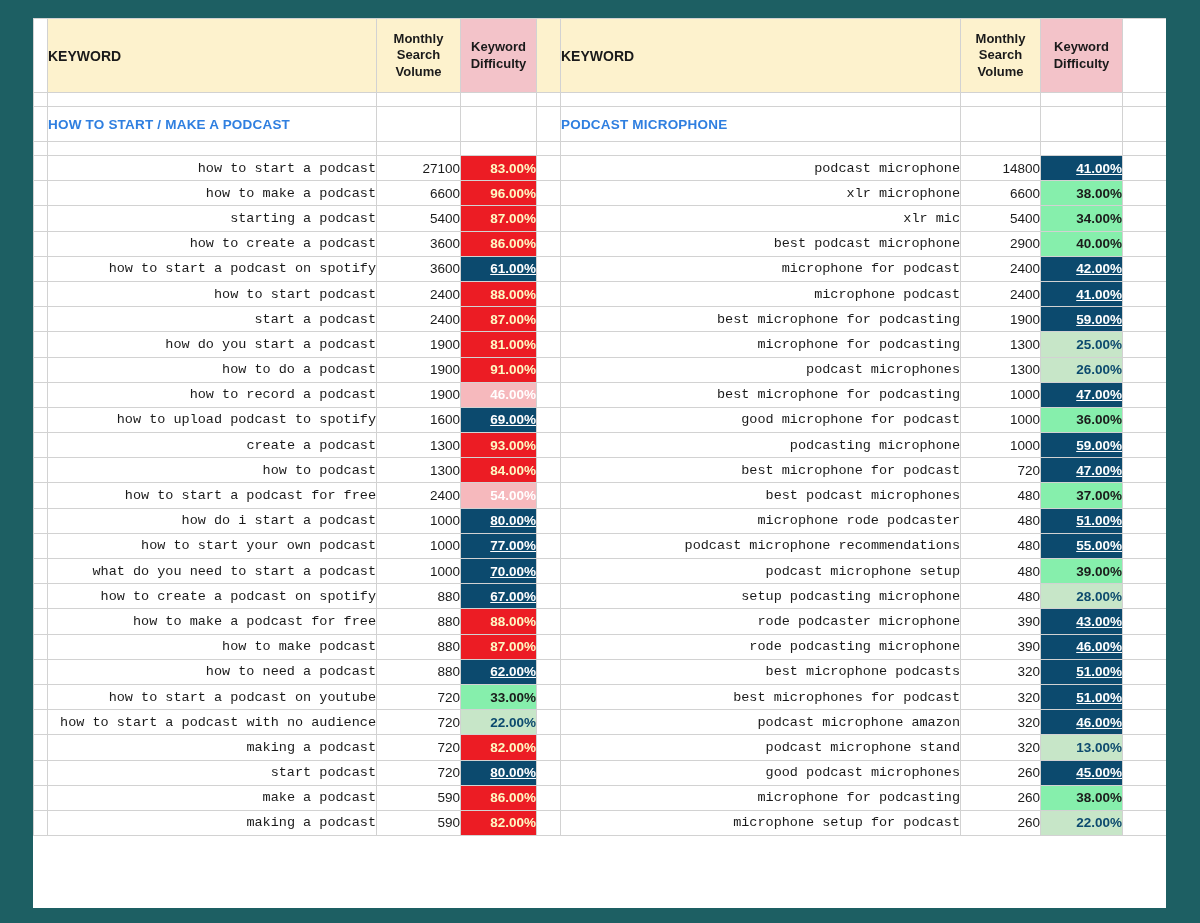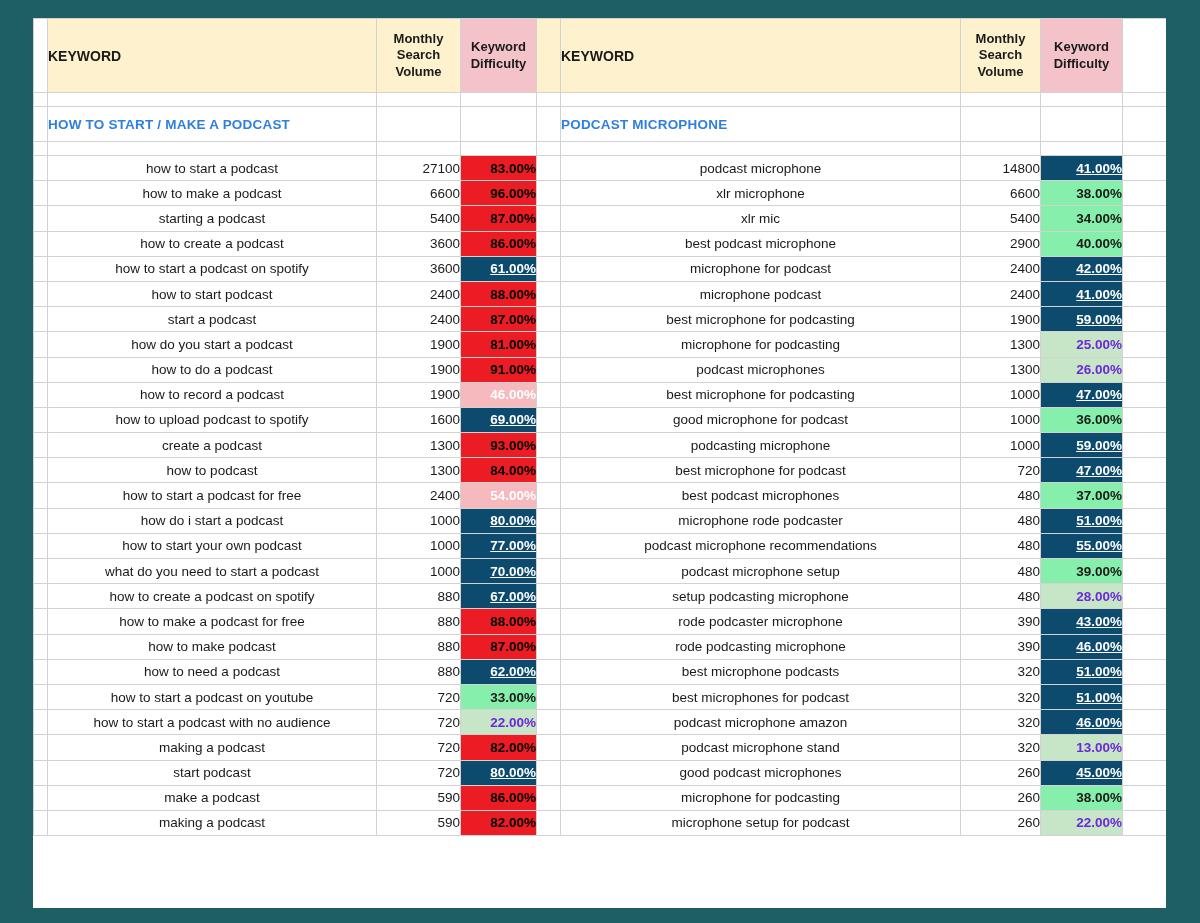--- a/index.html
+++ b/index.html
@@ -78,37 +78,37 @@
 
   .section-title {
     color: #2f7fe0;
     font-weight: bold;
     font-size: 13.5px;
     letter-spacing: 0.2px;
     padding-left: 10px;
   }
   tr.section-row td { height: 35px; }
 
-  .kw-cell { padding-left: 10px; text-align: center; }
+  .kw-cell { padding-left: 10px; text-align: right; font-family: Liberation Mono, monospace; }
   .vol-cell { text-align: right; padding-right: 9px; }
   .kd-cell { text-align: right; padding-right: 9px; font-weight: bold; }
 
   .left-gutter { background: #ffffff; border-right: 1px solid #d2d2d2; border-top:none; border-bottom:none;}
   .mid-gap { background: #ffffff; }
   .right-tail { background: #ffffff; }
 </style>
 </head>
 <body>
 
 <style>
-  .kd-red       { background: #ec1c24; color: #000000; }
+  .kd-red       { background: #ec1c24; color: #fef9c3; }
   .kd-pink      { background: #0c4a6e; color: #ffffff; text-decoration: underline; }
   .kd-lightpink { background: #f6b9bd; color: #ffffff; }
   .kd-yellow    { background: #86efac; color: #1a1a1a; margin-left: 12px; }
-  .kd-green     { background: #c7e6c8; color: #6d28d9; text-align: right; }
+  .kd-green     { background: #c7e6c8; color: #0c4a6e; text-align: right; }
 </style>
 
 <div id="sheet-frame">
   <table class="kwtable">
     <colgroup>
       <col class="c-gutter">
         <col class="c-kw">
         <col class="c-vol">
         <col class="c-kd">
       <col class="c-gap">

